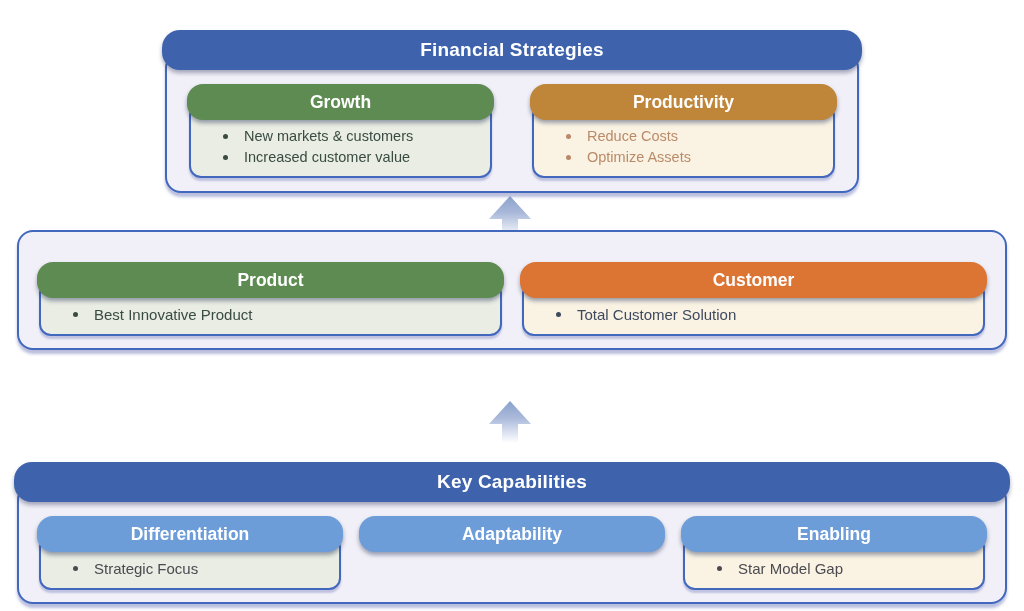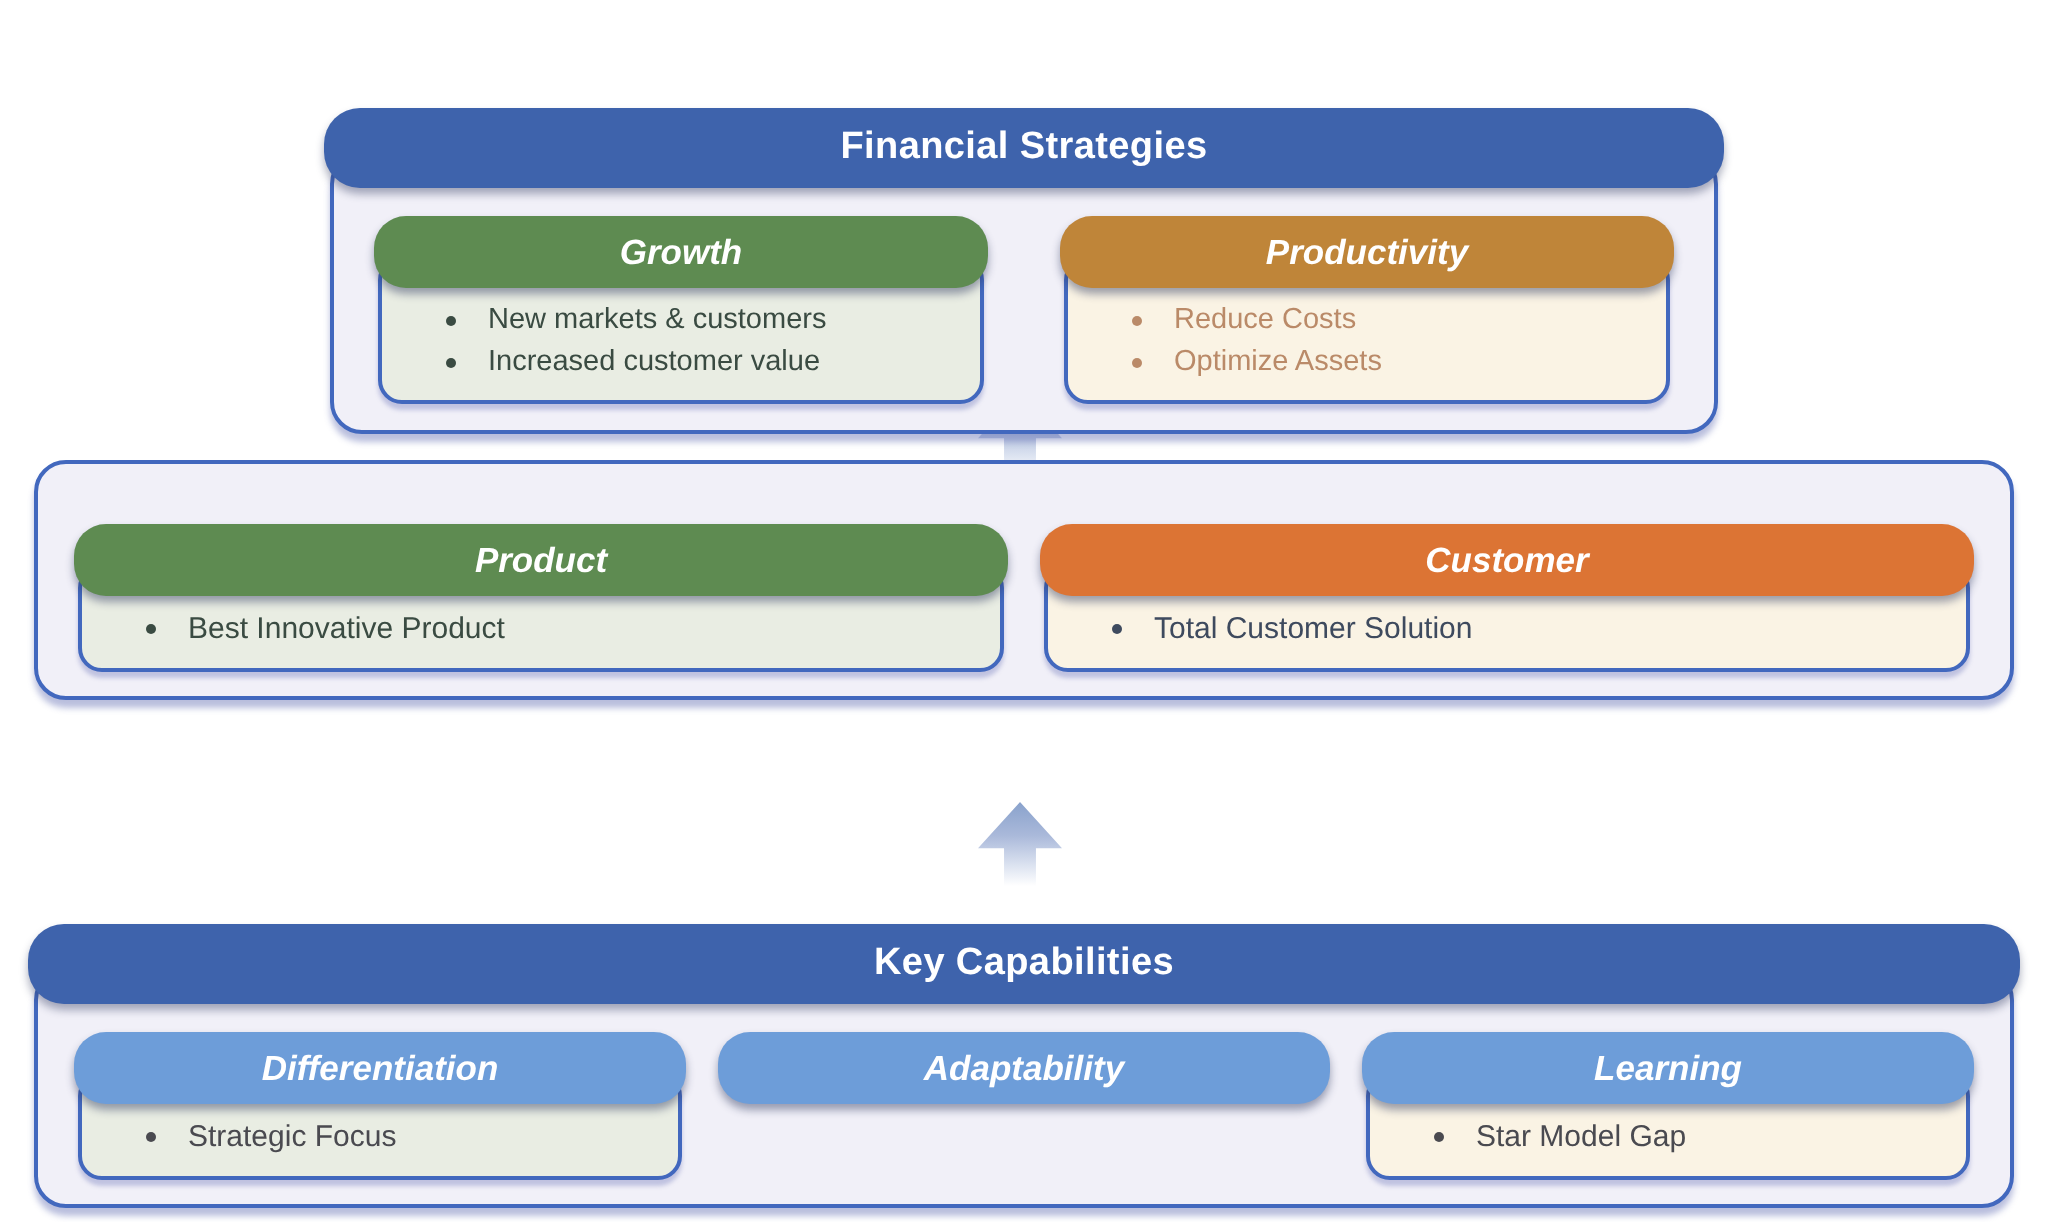--- a/index.html
+++ b/index.html
@@ -2,21 +2,21 @@
 <html style="--tier-header-blue: #3e63ac; --border-blue: #4268be; --tier-body-bg: #f1f0f8; --green: #5e8b51; --orange: #dc7434; --bronze: #bf8539; --light-blue: #6d9dd9; --green-body: #e9ede3; --cream-body: #faf3e4; --text-dark-green: #3a4b42; --text-tan: #ba8a68; --text-slate: #3e4a5e; --text-gray: #4a4a50;"><head>
 <meta charset="utf-8">
 <style>
   * { margin:0; padding:0; box-sizing:border-box; }
   html,body { background:#ffffff; }
   body { font-family:"Liberation Sans", sans-serif; }
 
   .diagram { position:relative; width:1024px; height:611px; background:#ffffff; overflow:hidden; }
 
   .tier { position:absolute; }
-  .tier-1 { left:162px; top:30px;  width:700px;margin-top:24px; }
+  .tier-1 { left:162px; top:30px;  width:700px; }
   .tier-2 { left:14px;  top:248px; width:996px; }
   .tier-3 { left:14px;  top:462px; width:996px; }
 
   .tier-header {
     position:relative; z-index:3; height:40px; border-radius:18px;
     background:var(--tier-header-blue,#3e63ac); color:#fff;
     display:flex; align-items:center; justify-content:center;
     font-size:19px; font-weight:bold; letter-spacing:.2px;
     box-shadow:0 3px 4px rgba(40,50,90,.40);
   }
@@ -28,21 +28,20 @@
     display:flex; padding:30px 18px 12px 18px; gap:16px;
   }
   .tier-1 .tier-body { padding:30px 20px 13px 20px; gap:36px; }
 
   .card { flex:1; min-width:0; }
   .card-header {
     position:relative; z-index:2; height:36px; border-radius:16px;
     display:flex; align-items:center; justify-content:center;
     color:#fff; font-weight:bold; font-size:17.5px;
     box-shadow:0 3px 4px rgba(40,50,90,.45);
-    font-style:italic;
   }
   .card-body {
     position:relative; z-index:1; margin:-16px 2px 0 2px;
     border:2px solid var(--border-blue,#4268be); border-radius:12px;
     box-shadow:0 3px 2px rgba(100,110,180,.35);
     padding:20px 10px 9px 10px; min-height:52px;
   }
   .tier-1 .card-body { padding:20px 10px 8px 10px;text-align:right; }
 
   .bullet-list { list-style:none; }
@@ -154,21 +153,21 @@
                 <span class="dot"></span>
                 <span>Strategic Focus</span>
               </li>
           </ul>
         </div>
       </div>
       <div class="card">
         <div class="card-header hdr-lightblue">Adaptability</div>
       </div>
       <div class="card">
-        <div class="card-header hdr-lightblue">Learning</div>
+        <div class="card-header hdr-lightblue">Enabling</div>
         <div class="card-body body-cream text-gray">
           <ul class="bullet-list">
             <li>
                 <span class="dot"></span>
                 <span>Star Model Gap</span>
               </li>
           </ul>
         </div>
       </div>
     </div>

